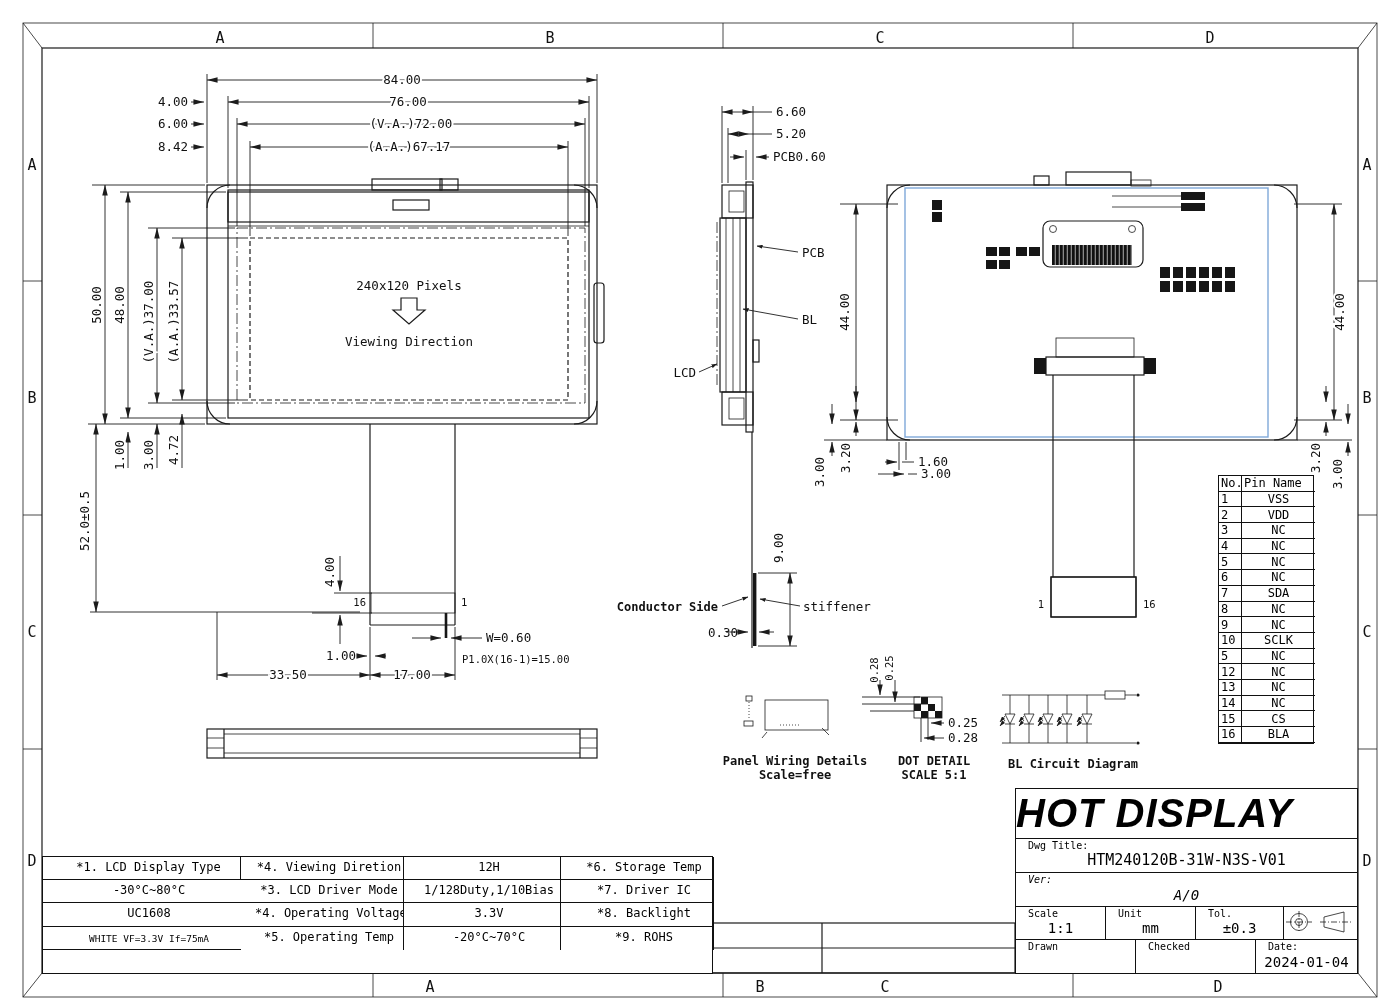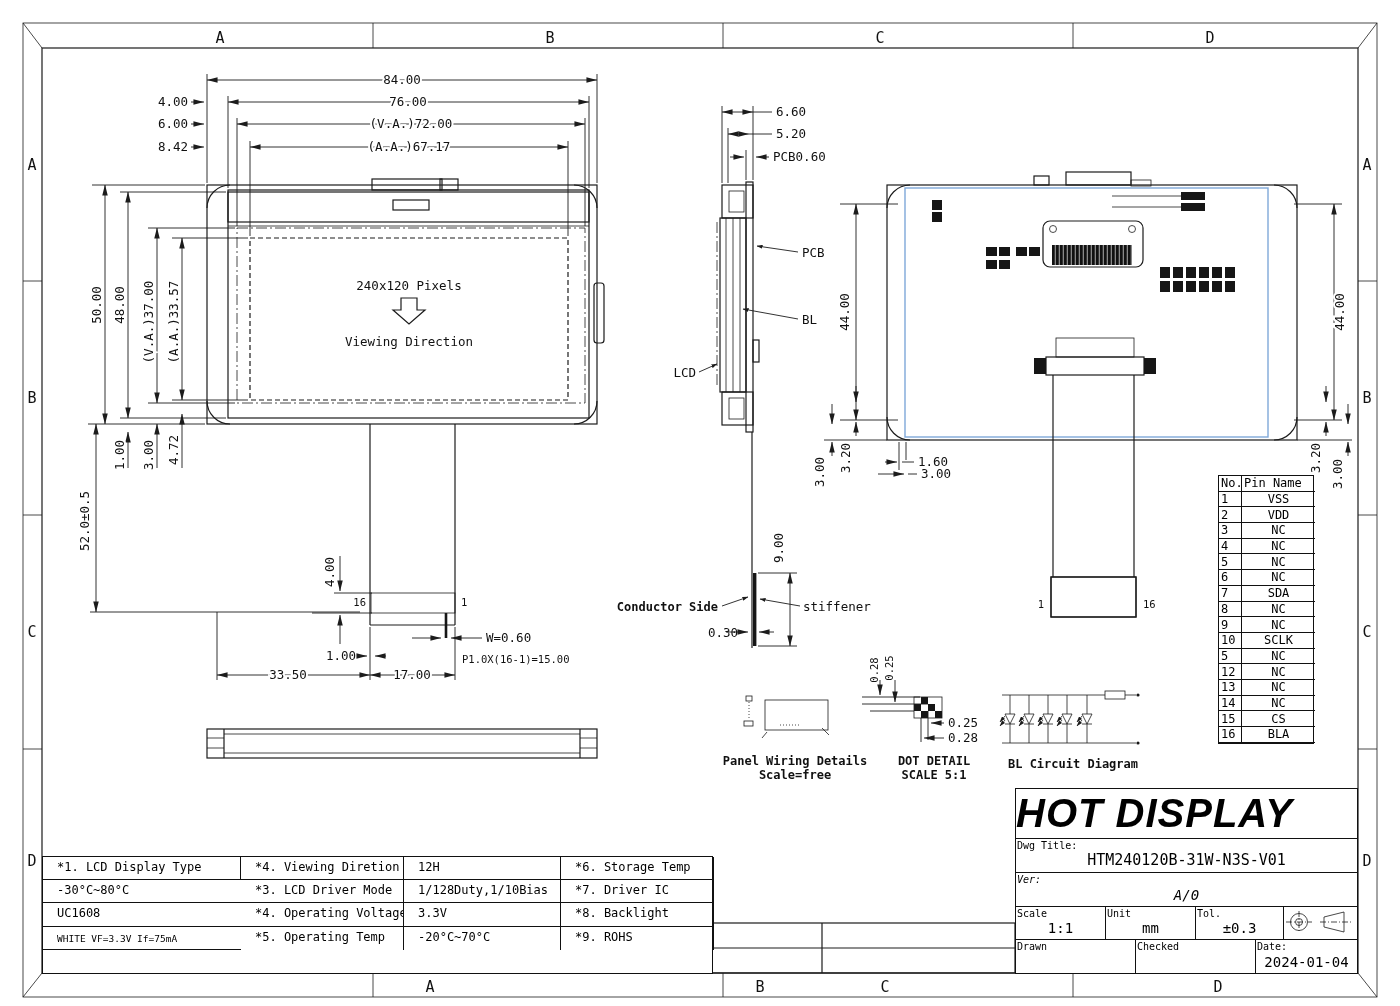--- a/index.html
+++ b/index.html
@@ -19,38 +19,38 @@
   .ts{font-size:10.5px}
   .tz{font-size:15px}
   .tb{font-size:12px;font-weight:bold}
   .halo{stroke:#fff;stroke-width:4px;paint-order:stroke;}
   
   .ov{position:absolute;box-sizing:border-box;}
   #spec{left:42px;top:856px;width:671px;height:118px;display:grid;
         grid-template-columns:198px 163px 157px 153px;grid-auto-rows:23.2px;
         border:1.3px solid #111;font-size:12px;background:#fff;}
   #spec .c{border-right:1.2px solid #111;border-bottom:1.2px solid #111;
-           padding:3px 0 0 14px;white-space:nowrap;overflow:hidden;}
+           padding:3px 0 0 14px;white-space:nowrap;overflow:hidden;text-align:center;}
   #spec .c.last{border-right:none}
   #spec .c.bot{border-bottom:none}
   #spec .sm{font-size:9.5px;padding-top:6px}
   #spec .sp3{grid-column:2/5}
   #pins{left:1218px;top:475px;width:96px;display:grid;grid-template-columns:23px 73px;
         grid-auto-rows:15.7px;border:1.2px solid #111;font-size:12px;background:#fff;}
   #pins .c{border-right:1.1px solid #111;border-bottom:1.1px solid #111;
            display:flex;align-items:center;padding-left:2px;}
   #pins .c.v{justify-content:center;padding-left:0;}
   #pins .c.last{border-right:none}
   #tblock{left:1015px;top:788px;width:343px;height:186px;border:1.6px solid #111;
           background:#fff;display:flex;flex-direction:column;}
   #tblock .row{display:flex;border-bottom:1.3px solid #111;position:relative;box-sizing:border-box;}
   #tblock .row:last-child{border-bottom:none}
   #tblock .cell{position:relative;border-right:1.3px solid #111;box-sizing:border-box;}
   #tblock .cell.last{border-right:none}
-  .lbl{position:absolute;top:1px;left:1px;font-size:10px;white-space:nowrap;}
+  .lbl{position:absolute;top:1px;left:12px;font-size:10px;white-space:nowrap;}
   .val{position:absolute;left:0;right:0;bottom:3px;text-align:center;font-size:14px;white-space:nowrap;}
   #company{height:50px;align-items:center;display:flex;}
   #company span{font-family:"Liberation Sans","DejaVu Sans",sans-serif;
       font-style:italic;font-weight:bold;font-size:40px;letter-spacing:1px;white-space:nowrap;}
 </style>
 </head>
 <body>
 
 <div id="canvas">
 

